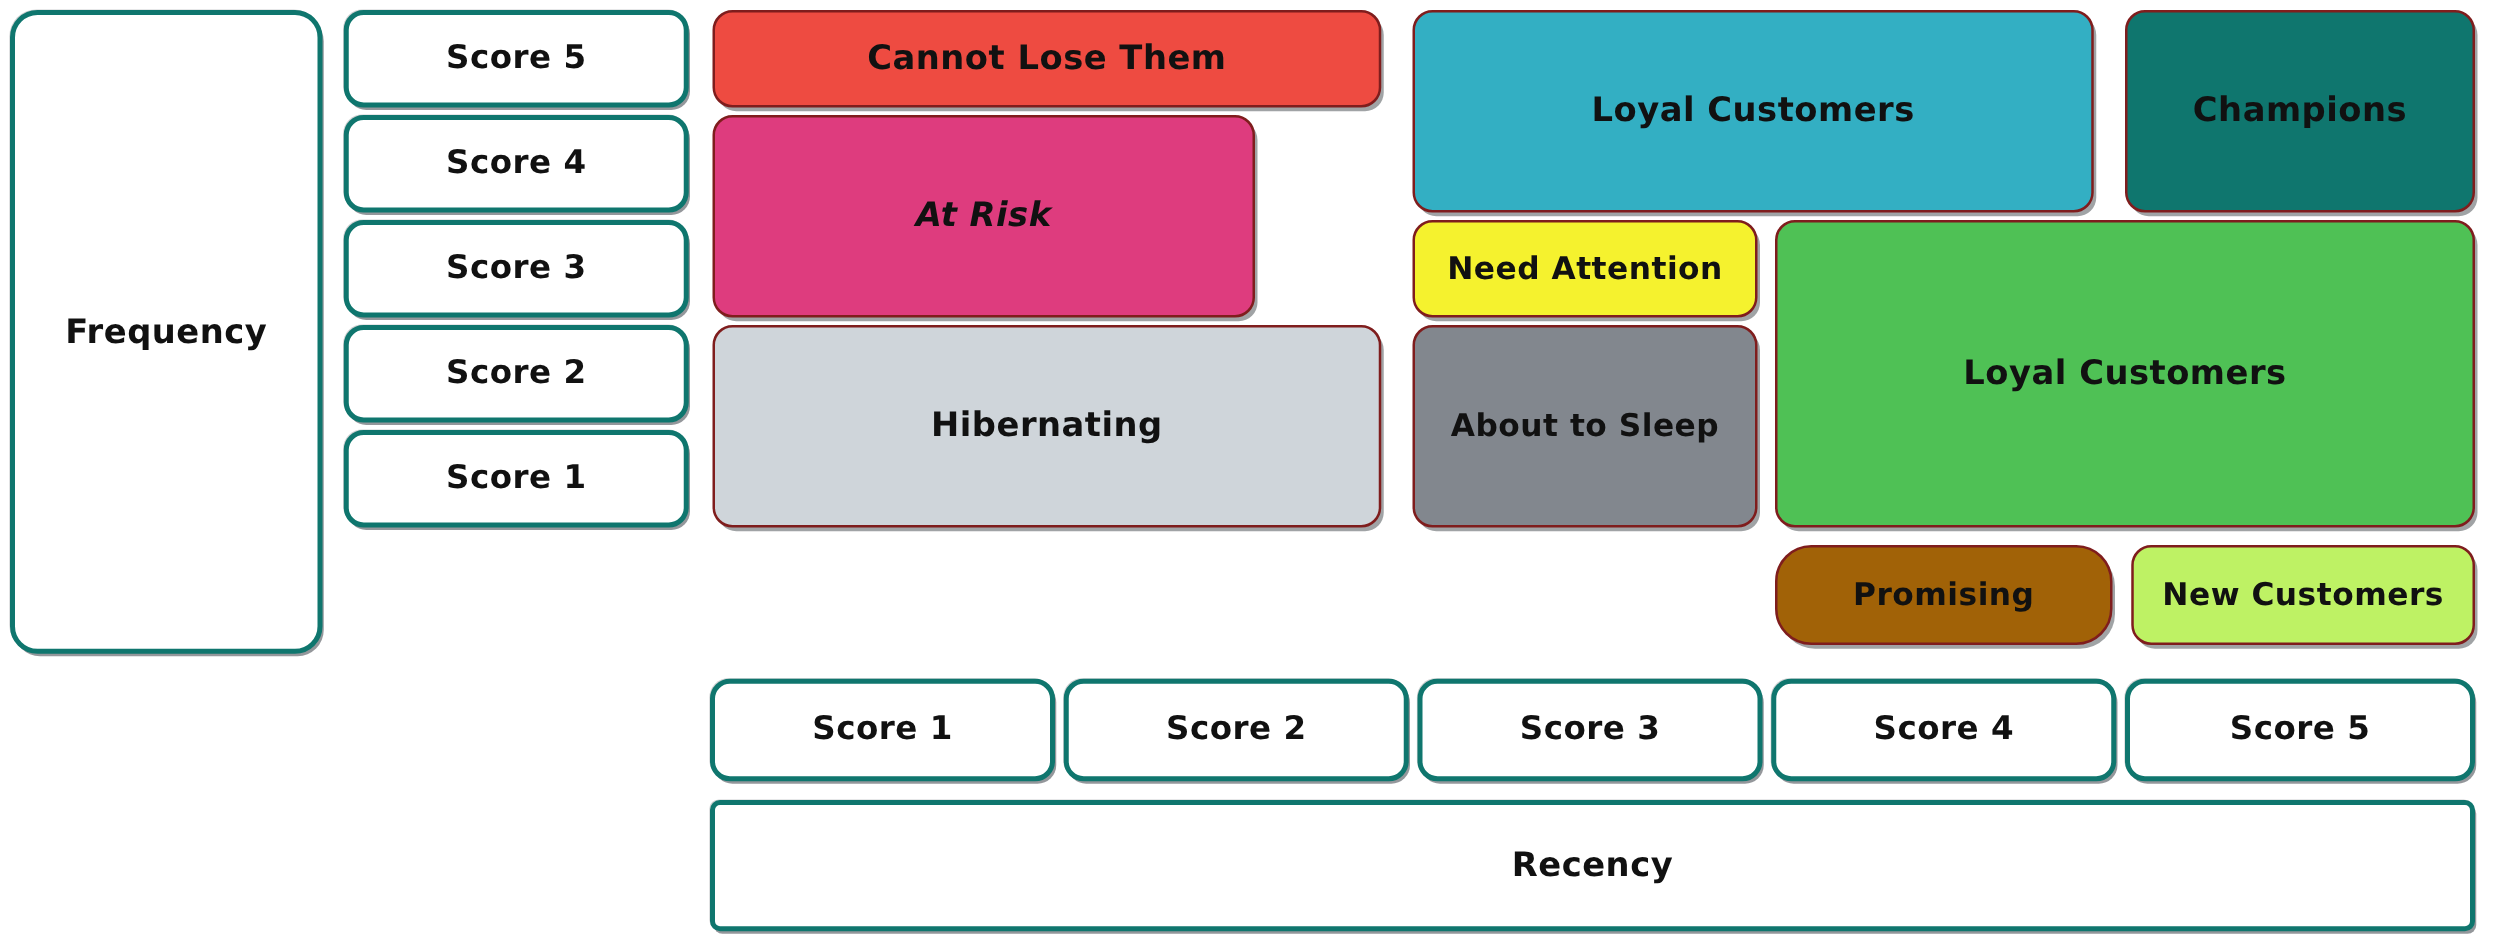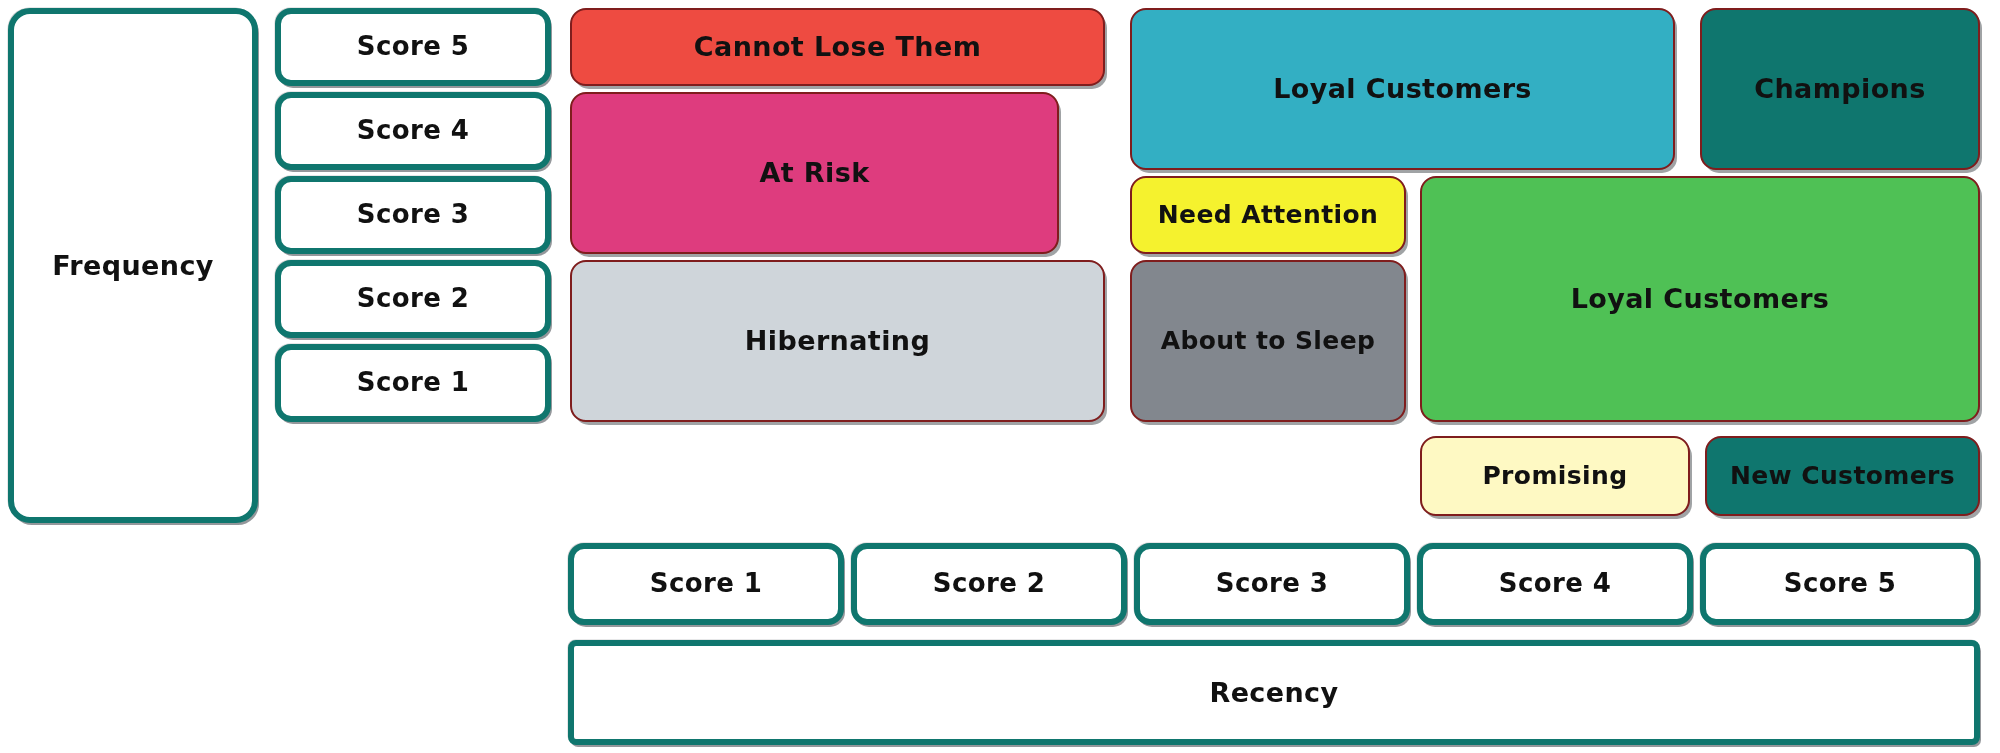--- a/index.html
+++ b/index.html
@@ -19,21 +19,21 @@
     text-align:center;
     border-radius:16px;
     color:#111111;
     font-weight:700;
     letter-spacing:.4px;
     line-height:1.15;
   }
   
   .box.plain{
     background:#ffffff;
-    border:6px solid #0f766e;
+    border:4px solid #0f766e;
     box-shadow: 2px 3px 0 -1px rgba(60,66,72,.55),
                 -1px -1px 0 -0.5px rgba(60,66,72,.25);
   }
   .box.filled{
     border:2px solid #7f1d1d;
     box-shadow: 3px 4px 0 -1px rgba(45,50,56,.45);
   }
 
   .lbl{pointer-events:none;}
 
@@ -55,37 +55,37 @@
   <div class="box plain lbl fs-score" style="left:275px;top:92px;width:276px;height:78px;">Score 4</div>
 
   <div class="box plain lbl fs-score" style="left:275px;top:176px;width:276px;height:78px;">Score 3</div>
 
   <div class="box plain lbl fs-score" style="left:275px;top:260px;width:276px;height:78px;">Score 2</div>
 
   <div class="box plain lbl fs-score" style="left:275px;top:344px;width:276px;height:78px;">Score 1</div>
 
   <div class="box filled lbl fs-seg" style="left:570px;top:8px;width:535px;height:78px;background:#ee4b41;">Cannot Lose Them</div>
 
-  <div class="box filled lbl fs-seg" style="left:570px;top:92px;width:489px;height:162px;background:#de3c7e;">At Risk</div>
+  <div class="box filled lbl fs-seg" style="left:570px;top:92px;width:434px;height:162px;background:#de3c7e;font-style:italic;">At Risk</div>
 
   <div class="box filled lbl fs-seg" style="left:570px;top:260px;width:535px;height:162px;background:#cfd5da;">Hibernating</div>
 
   <div class="box filled lbl fs-seg" style="left:1130px;top:8px;width:545px;height:162px;background:#33afc3;">Loyal Customers</div>
 
   <div class="box filled lbl fs-seg" style="left:1700px;top:8px;width:280px;height:162px;background:#0f766e;">Champions</div>
 
   <div class="box filled lbl fs-seg-sm" style="left:1130px;top:176px;width:276px;height:78px;background:#f5f22e;">Need Attention</div>
 
   <div class="box filled lbl fs-seg" style="left:1420px;top:176px;width:560px;height:246px;background:#4fc155;">Loyal Customers</div>
 
   <div class="box filled lbl fs-seg-sm" style="left:1130px;top:260px;width:276px;height:162px;background:#82878e;">About to Sleep</div>
 
-  <div class="box filled lbl fs-seg-sm" style="left:1420px;top:436px;width:270px;height:80px;background:#fef9c3;">Promising</div>
+  <div class="box filled lbl fs-seg-sm" style="left:1420px;top:436px;width:270px;height:80px;background:#a16207;border-radius:29px;">Promising</div>
 
-  <div class="box filled lbl fs-seg-sm" style="left:1705px;top:436px;width:275px;height:80px;background:#0f766e;">New Customers</div>
+  <div class="box filled lbl fs-seg-sm" style="left:1705px;top:436px;width:275px;height:80px;background:#bef264;">New Customers</div>
 
   <div class="box plain lbl fs-score" style="left:568px;top:543px;width:276px;height:82px;">Score 1</div>
 
   <div class="box plain lbl fs-score" style="left:851px;top:543px;width:276px;height:82px;">Score 2</div>
 
   <div class="box plain lbl fs-score" style="left:1134px;top:543px;width:276px;height:82px;">Score 3</div>
 
   <div class="box plain lbl fs-score" style="left:1417px;top:543px;width:276px;height:82px;">Score 4</div>
 
   <div class="box plain lbl fs-score" style="left:1700px;top:543px;width:280px;height:82px;">Score 5</div>

